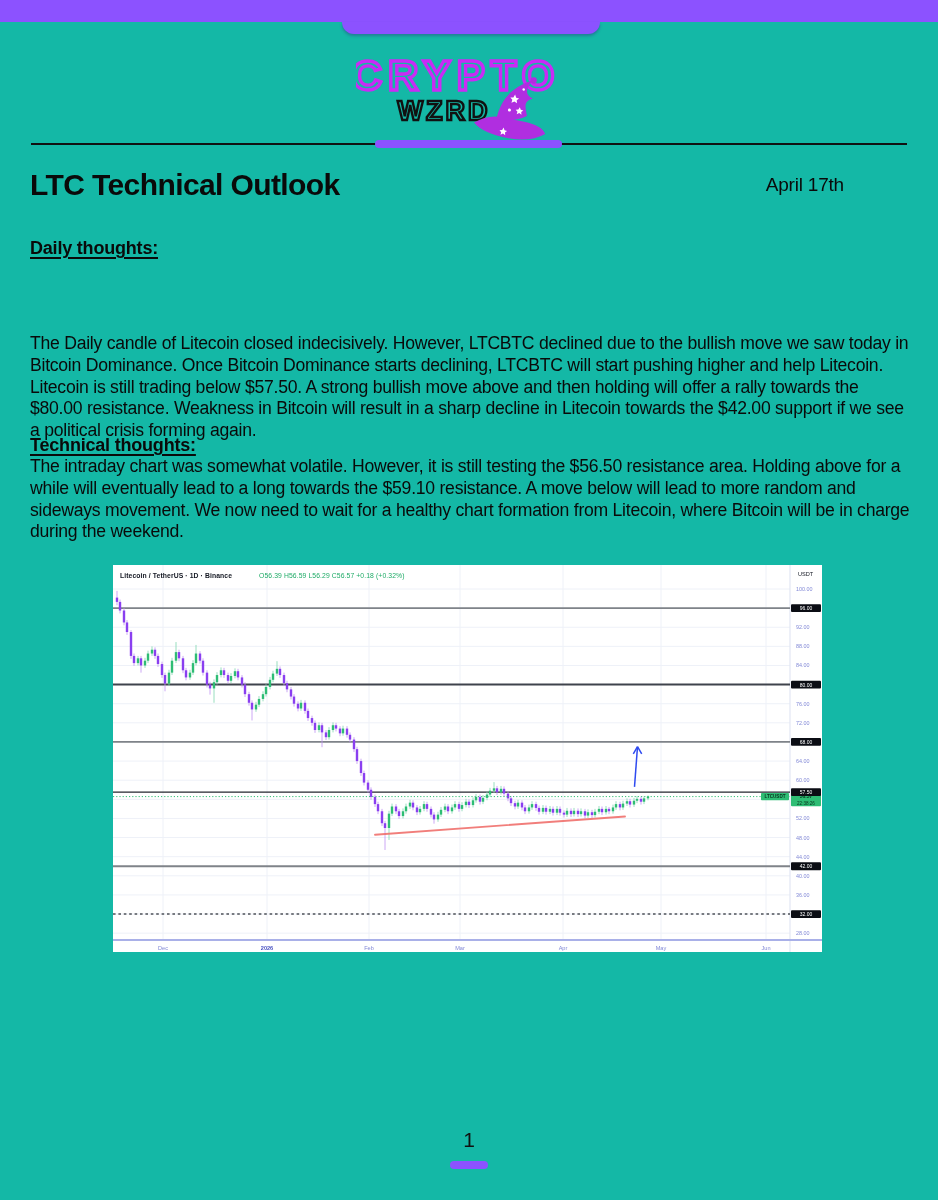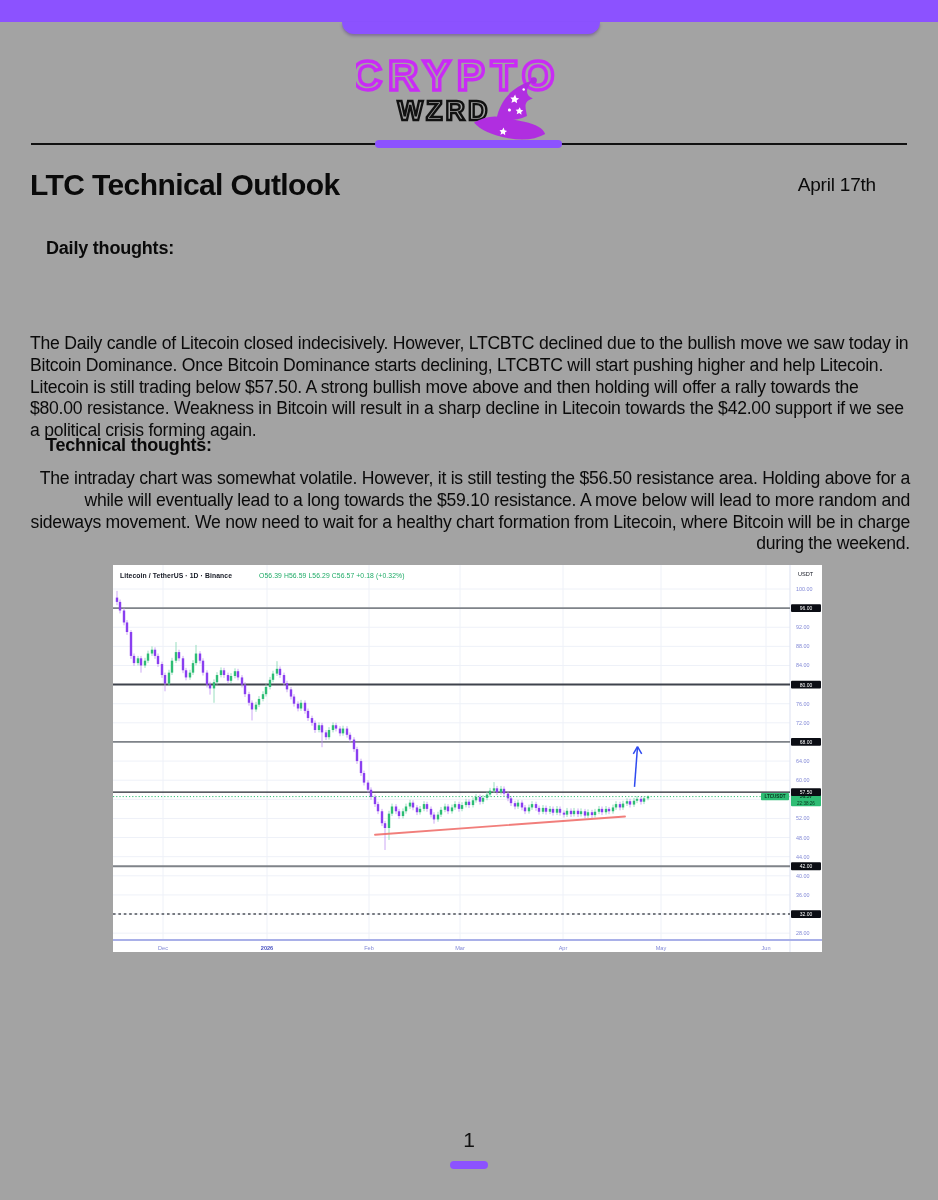--- a/index.html
+++ b/index.html
@@ -1,49 +1,49 @@
 <!DOCTYPE html>
 <html><head>
 <meta charset="utf-8">
 <style>
   * { margin:0; padding:0; box-sizing:border-box; }
   html,body { background:#ffffff; }
   .page {
     position:relative; width:938px; height:1200px; margin:0 auto;
-    background:#a3a3a3; overflow:hidden;
+    background:#14b8a6; overflow:hidden;
     font-family:"Liberation Sans", sans-serif; color:#0a0a0a;
   }
   
   .top-bar { position:absolute; left:0; top:0; width:938px; height:22px; background:#8c52ff; }
   .top-tab {
     position:absolute; left:342px; top:22px; width:258px; height:12px;
     background:#8c52ff; border-radius:0 0 14px 14px;
     box-shadow:0 2px 3px rgba(60,20,120,.35);
   }
   
   .logo-wrap { position:absolute; left:356px; top:46px; width:226px; height:96px; }
   
   .divider-line { position:absolute; left:31px; top:143px; width:876px; height:2px; background:#111; }
   .divider-pill { position:absolute; left:375px; top:140px; width:187px; height:8px; background:#8c52ff; border-radius:4px; }
   
   .title-row { position:absolute; left:30px; right:30px; top:168px; display:flex; align-items:flex-start;gap:44px; }
   .doc-title { font-size:30px; font-weight:bold; letter-spacing:-0.6px; }
-  .doc-date { margin-left:auto; margin-right:32px; font-size:19px; padding-top:6px; letter-spacing:-0.2px; }
+  .doc-date { margin-left:auto; margin-right:64px; font-size:19px; padding-top:6px; letter-spacing:-0.2px; }
   
   .sec-heading {
     position:absolute; left:30px; font-size:18px; font-weight:bold; letter-spacing:-0.2px;
-    text-underline-offset:3px; text-decoration-thickness:2px;margin-left:16px;
+    text-decoration:underline; text-underline-offset:3px; text-decoration-thickness:2px;
   }
   .sec-body {
     position:absolute; left:30px; width:880px; font-size:17.6px; line-height:21.8px; letter-spacing:-0.25px;
   }
   .heading-daily { top:238px; }
   .body-daily { top:289px;margin-top:44px; }
   .heading-intraday { top:435px; }
-  .body-intraday { top:468px;text-align:right; }
+  .body-intraday { top:456px; }
   
   .chart-box { position:absolute; left:113px; top:565px; width:709px; height:387px; background:#fff; }
   .chart-box svg { display:block; }
   .chart-header-title { font-size:6.8px; fill:#131722; font-weight:bold; letter-spacing:.1px; }
   .chart-header-ohlc { font-size:6.8px; fill:#1fab67; letter-spacing:.1px; }
   
   .footer-page { position:absolute; left:0; top:1128px; width:938px; text-align:center; font-size:21px; color:#111; }
   .footer-pill { position:absolute; left:450px; top:1161px; width:38px; height:8px; background:#8c52ff; border-radius:4px; }
 </style>
 </head>

